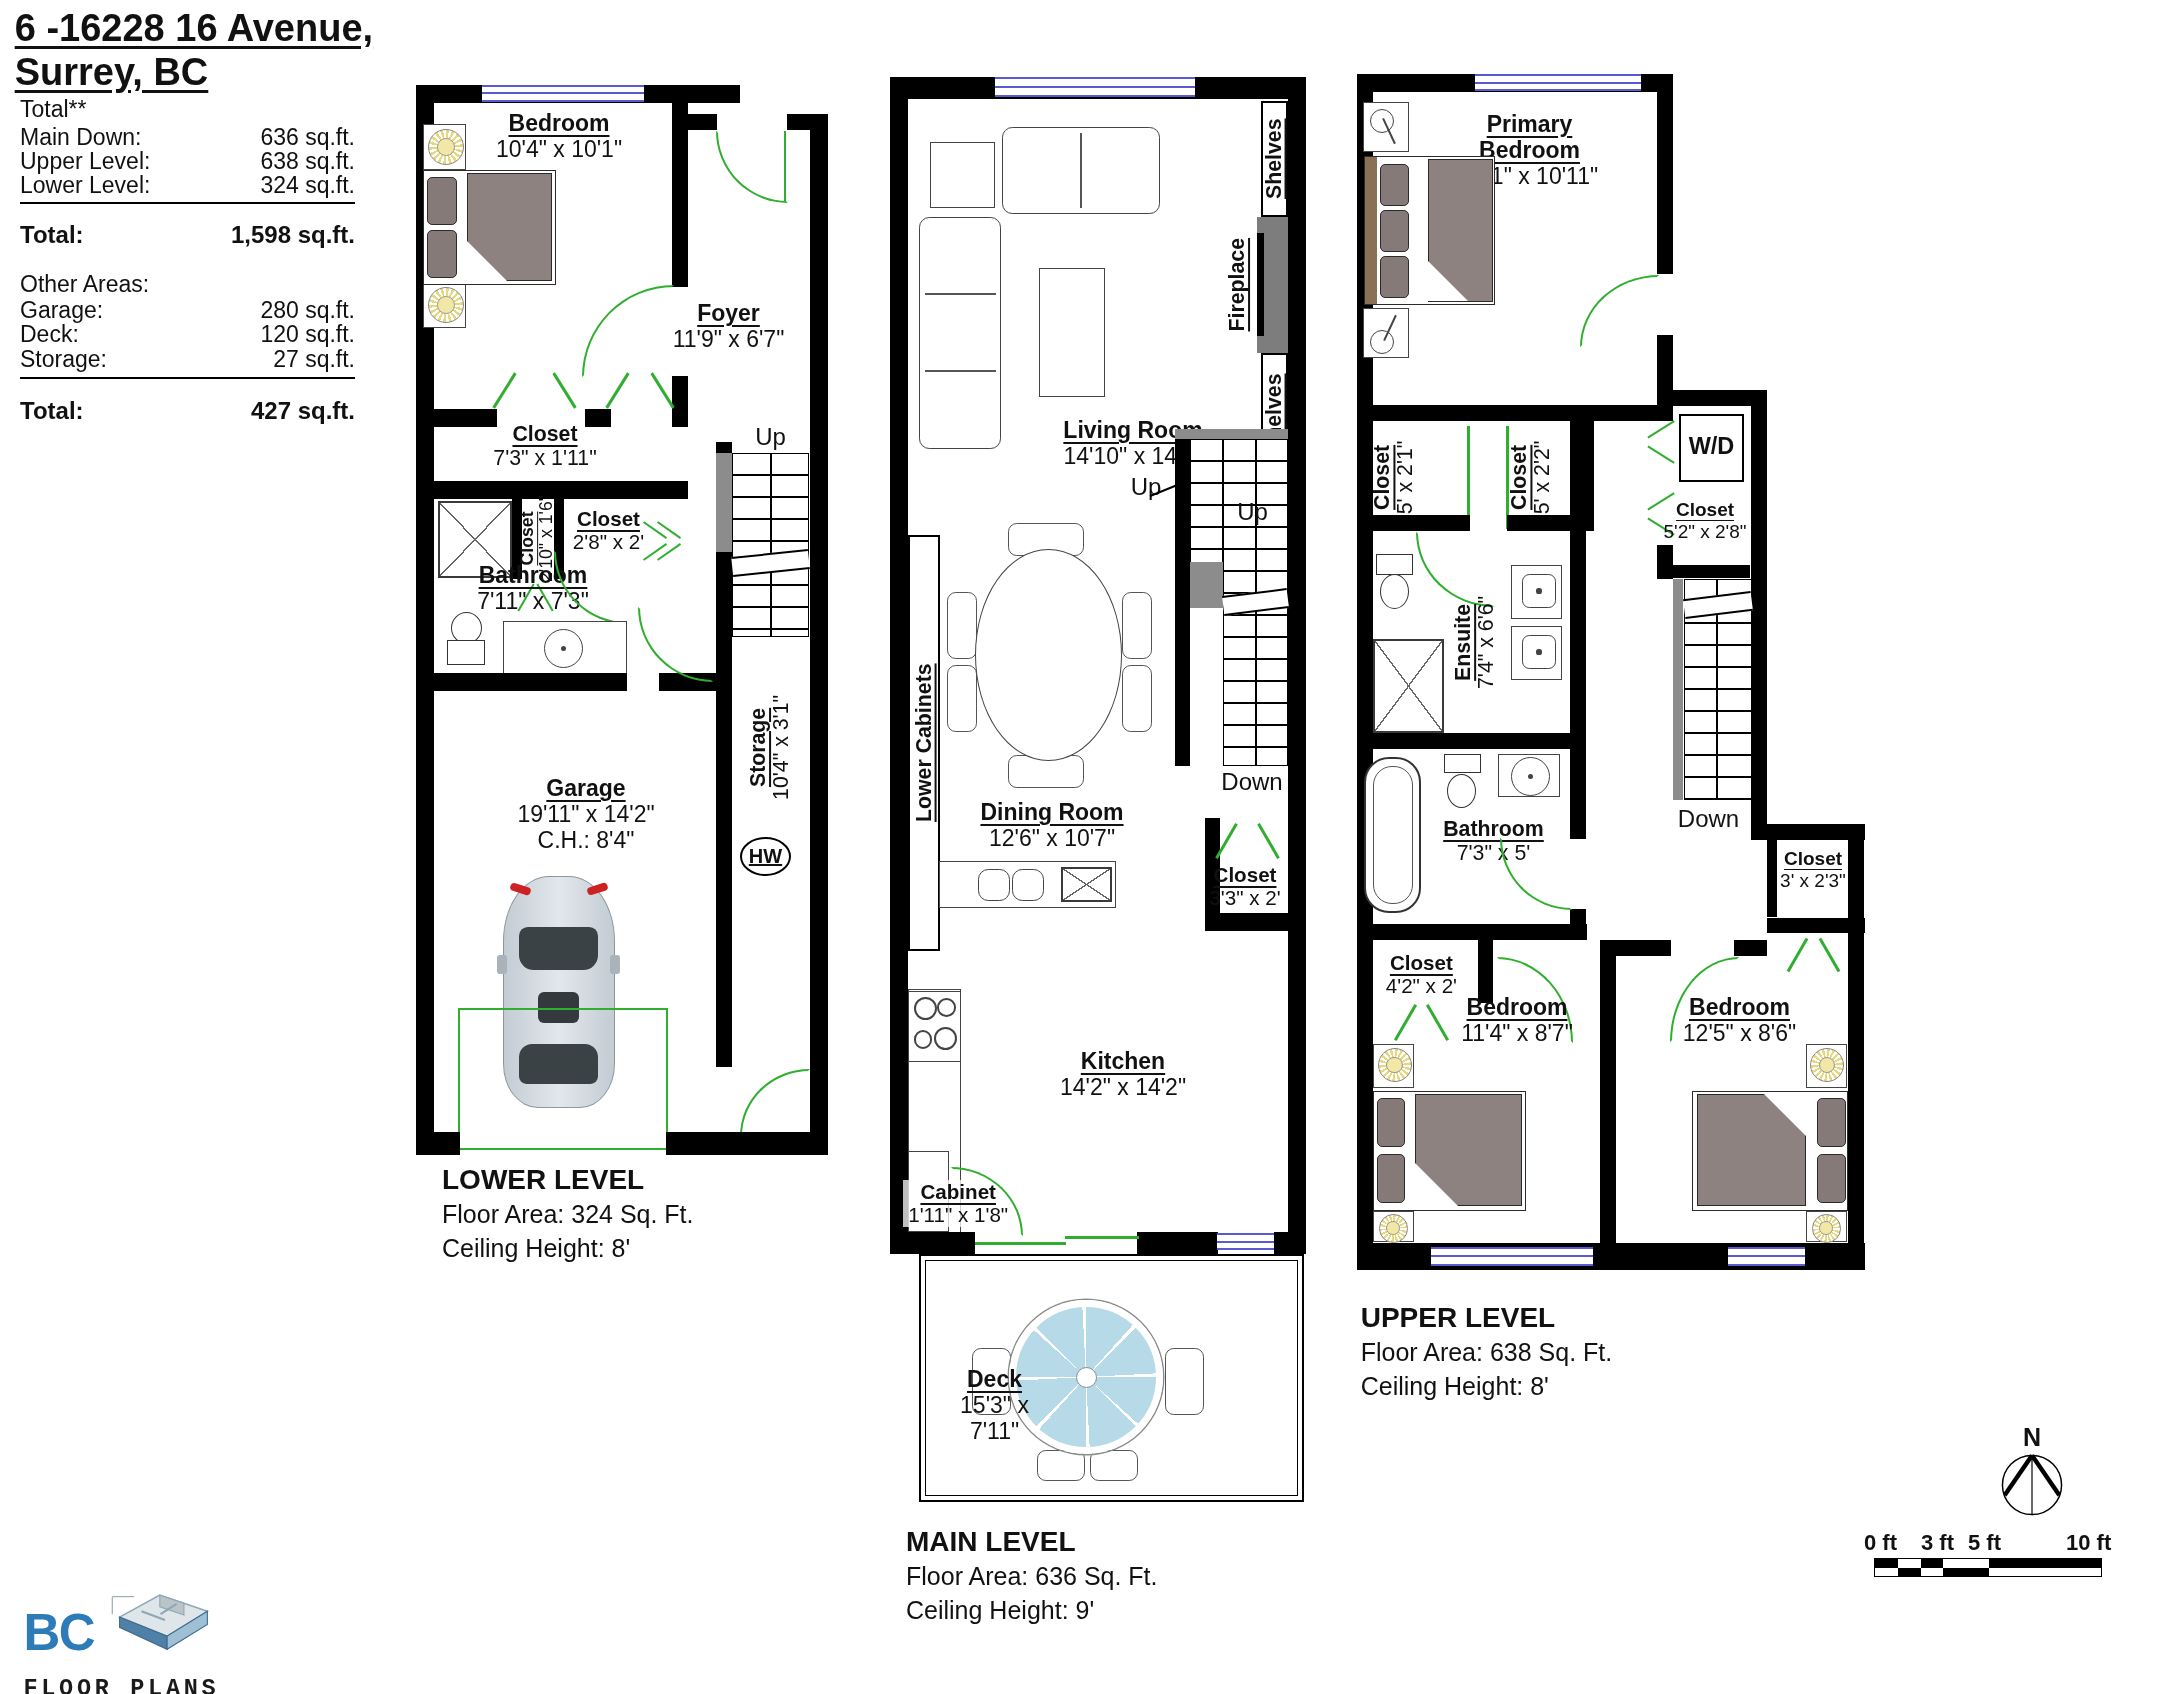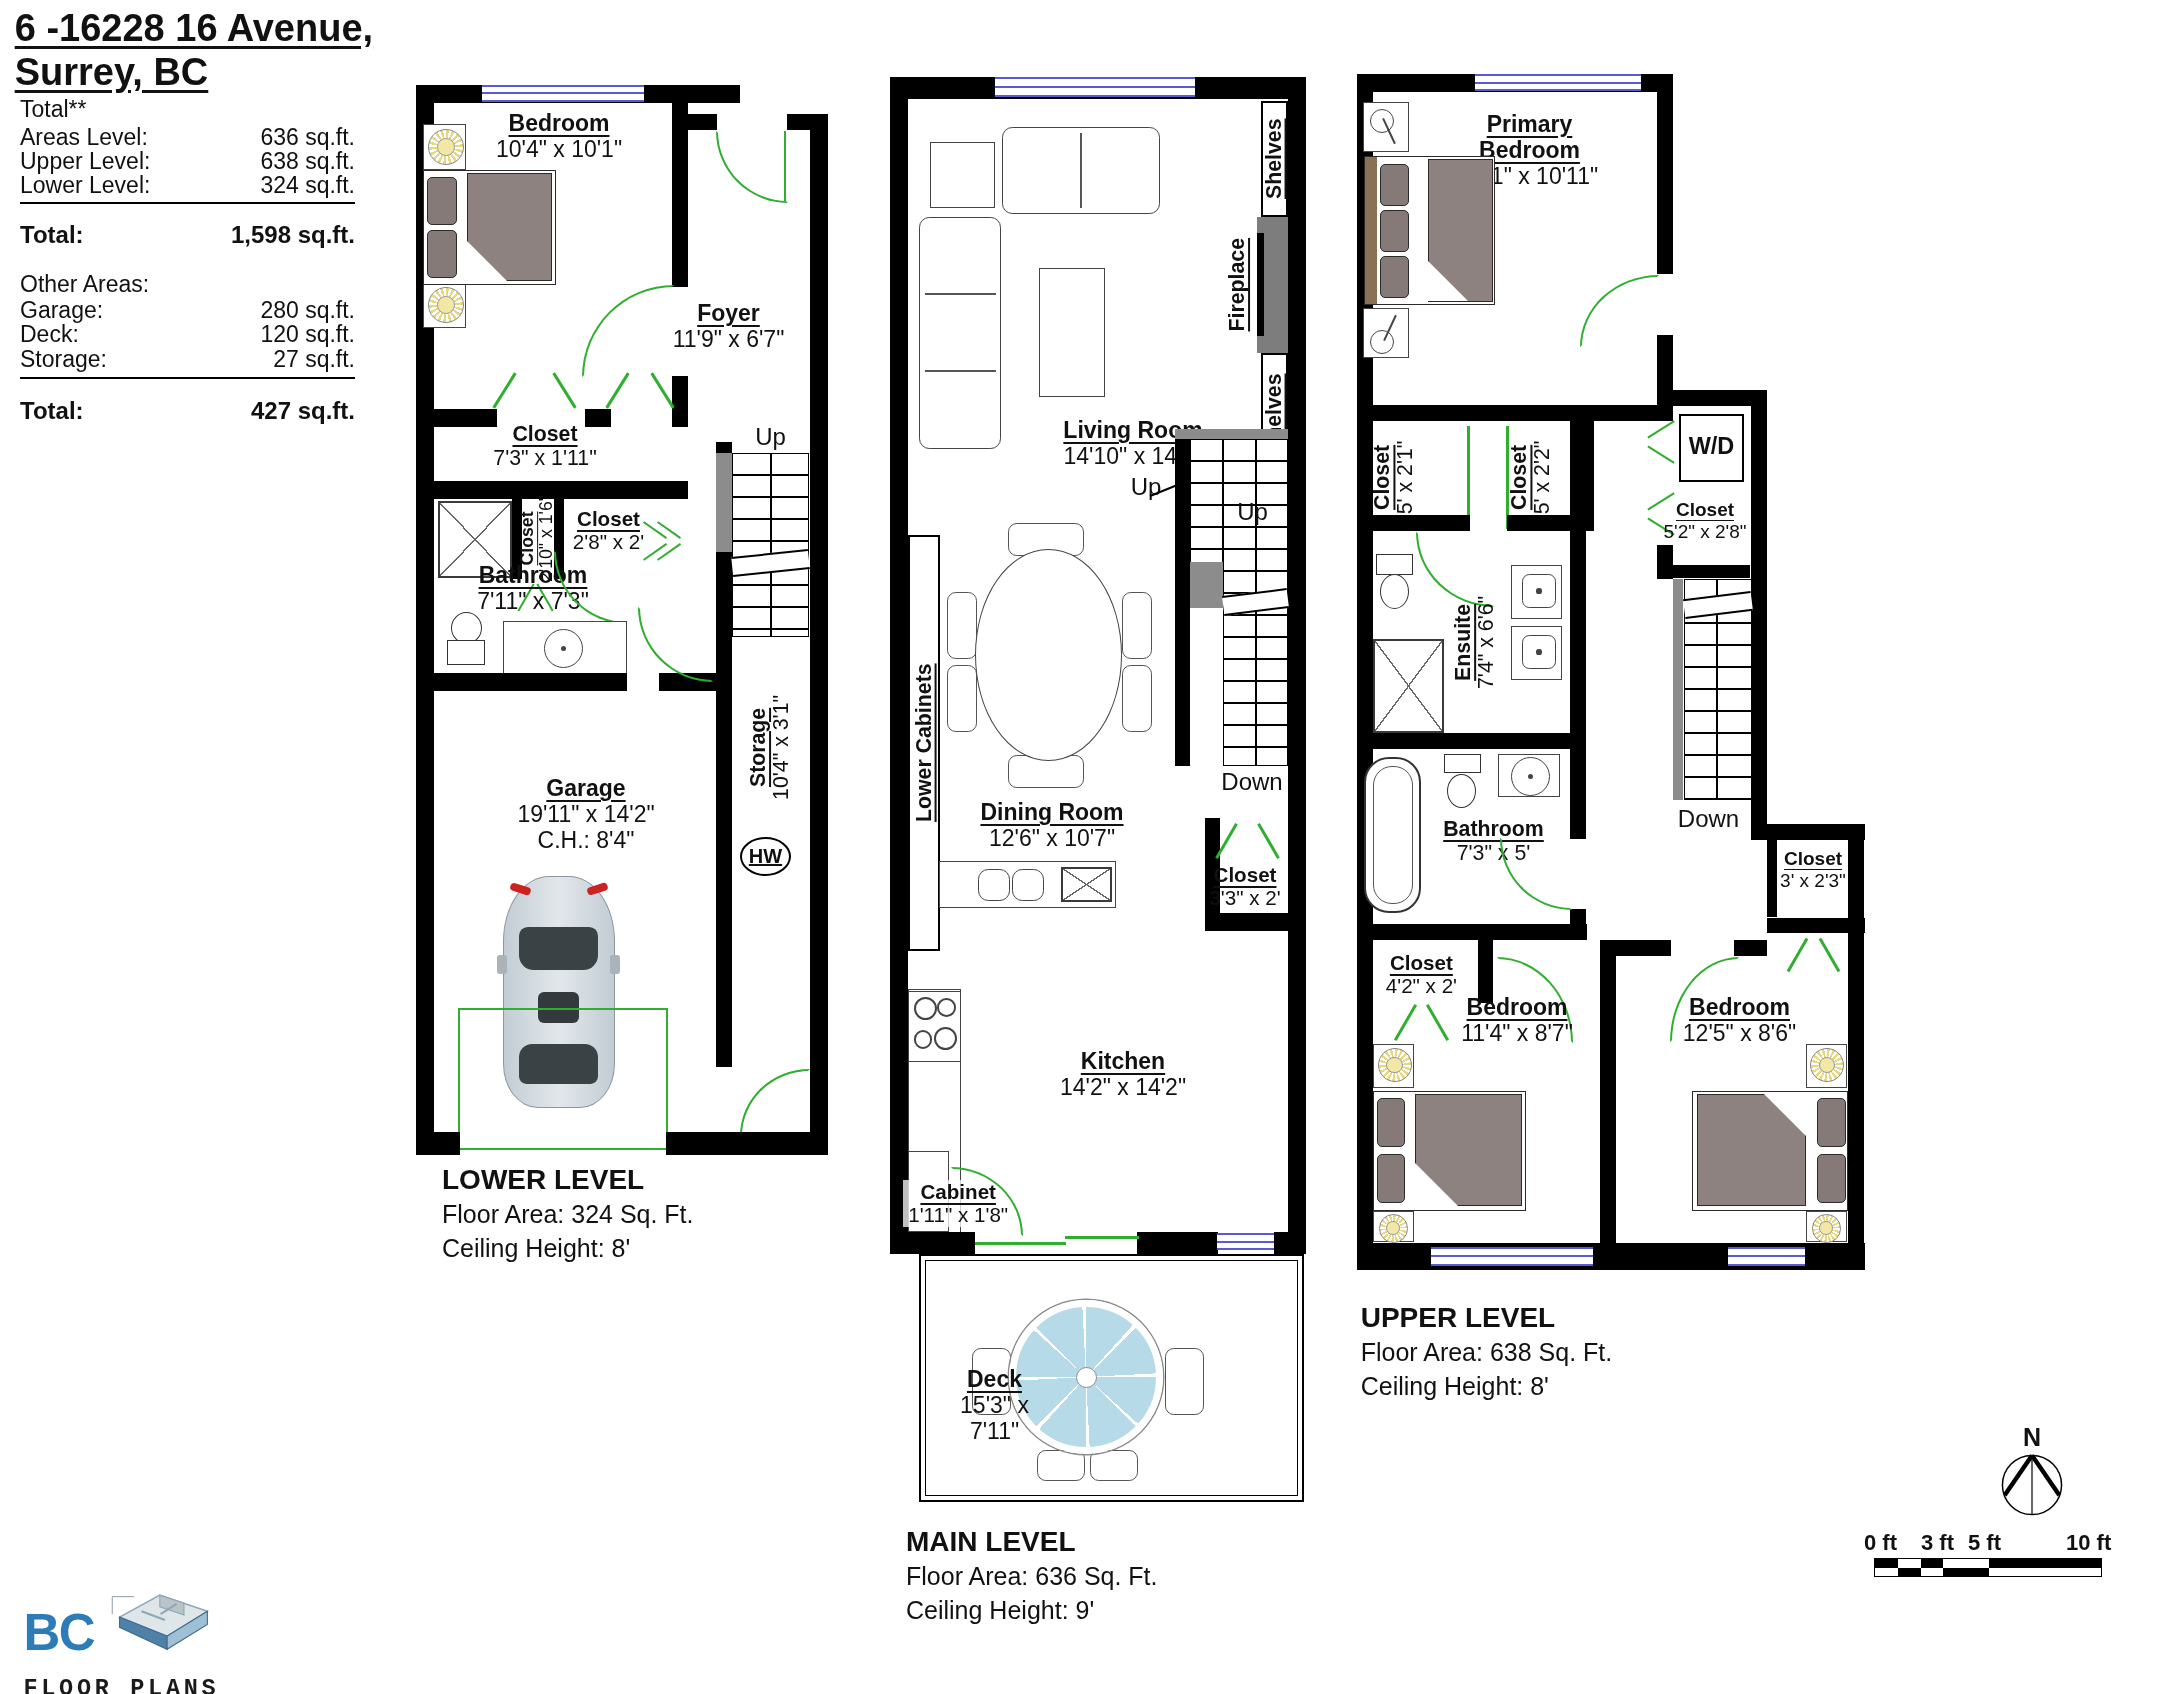--- a/index.html
+++ b/index.html
@@ -60,21 +60,21 @@
 <body>
 
 <div id="sheet">
 
   <div class="abs" style="left:14.7px;top:5.9px;font-size:38px;font-weight:bold;line-height:44px">
     <span style="display:block;text-decoration:underline;text-underline-offset:5.1px">6 -16228 16 Avenue,</span>
     <span style="display:block;text-decoration:underline;text-underline-offset:5.1px">Surrey, BC</span>
   </div>
   <div class="abs" style="left:20px;top:96px;font-size:23px">Total**</div>
   <div class="abs" style="left:20px;top:124px;width:335px;display:flex;justify-content:space-between;font-size:23px">
-    <span>Areas Level:</span>
+    <span>Main Down:</span>
       <span>636 sq.ft.</span>
   </div>
   <div class="abs" style="left:20px;top:148px;width:335px;display:flex;justify-content:space-between;font-size:23px">
     <span>Upper Level:</span>
       <span>638 sq.ft.</span>
   </div>
   <div class="abs" style="left:20px;top:172px;width:335px;display:flex;justify-content:space-between;font-size:23px">
     <span>Lower Level:</span>
       <span>324 sq.ft.</span>
   </div>

